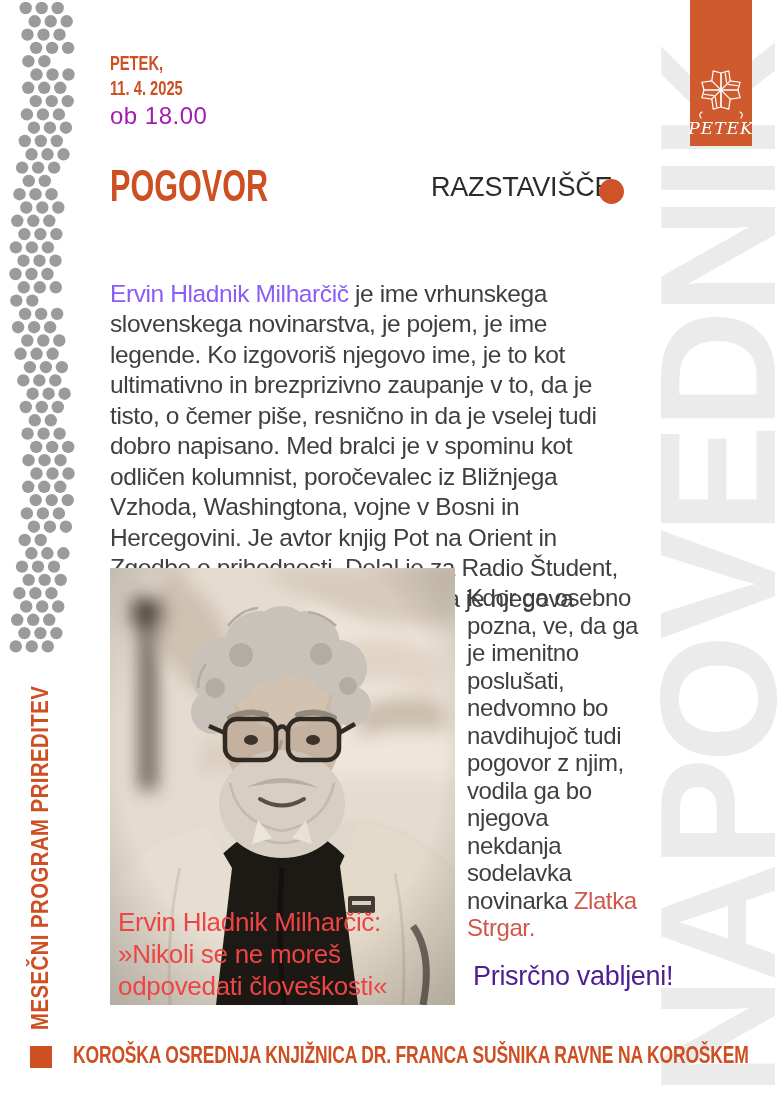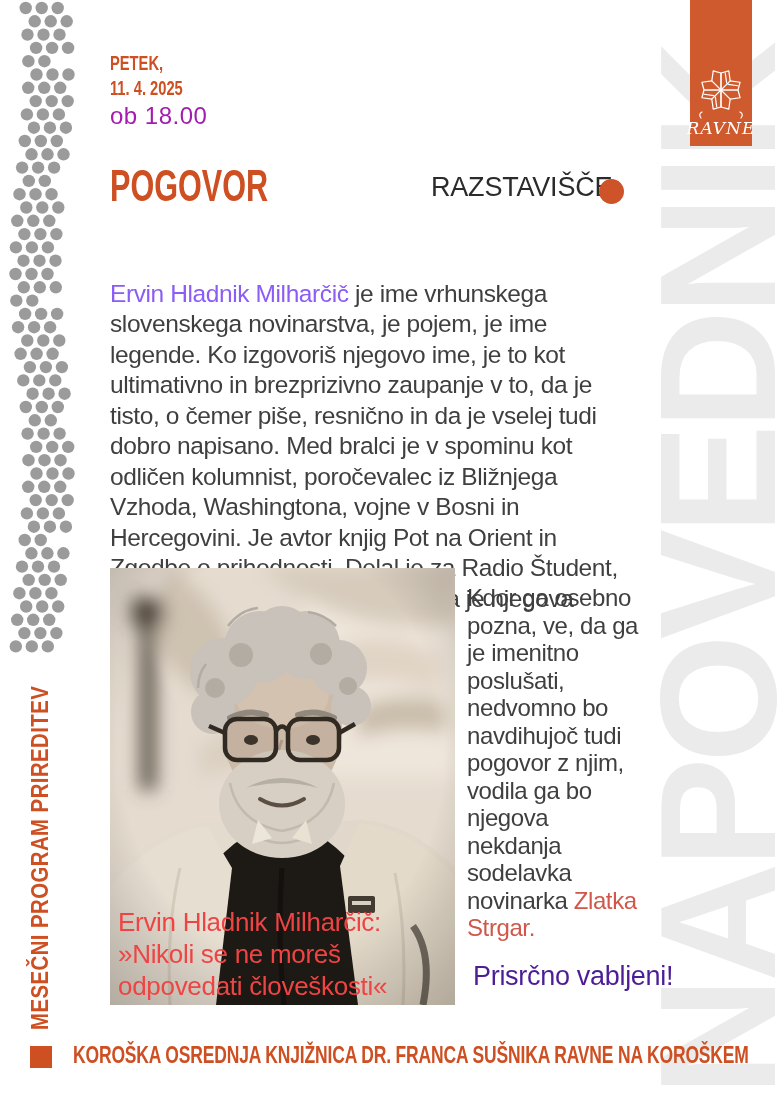--- a/index.html
+++ b/index.html
@@ -284,21 +284,21 @@
           <path d="M28 17 L28 30"></path>
           <path d="M19 15 L27 21 M37 15 L29 21"></path>
         </g>
         <g transform="rotate(315 28 30)">
           <path d="M28 30 L16 18 L20 11 L28 17 L36 11 L40 18 Z"></path>
           <path d="M28 17 L28 30"></path>
         </g>
         <path d="M8 58 q-3 -4 1 -6 M48 58 q3 -4 -1 -6"></path>
       </g>
     </svg>
-    <div class="logo-text">RAVNE</div>
+    <div class="logo-text">PETEK</div>
   </div>
 
   <div class="date-block">
     <div class="date-line">PETEK,</div>
     <div class="date-line">11. 4. 2025</div>
     <div class="time-line">ob 18.00</div>
   </div>
 
   <div class="event-title">POGOVOR</div>
   <div class="location-label">RAZSTAVIŠČE</div>

